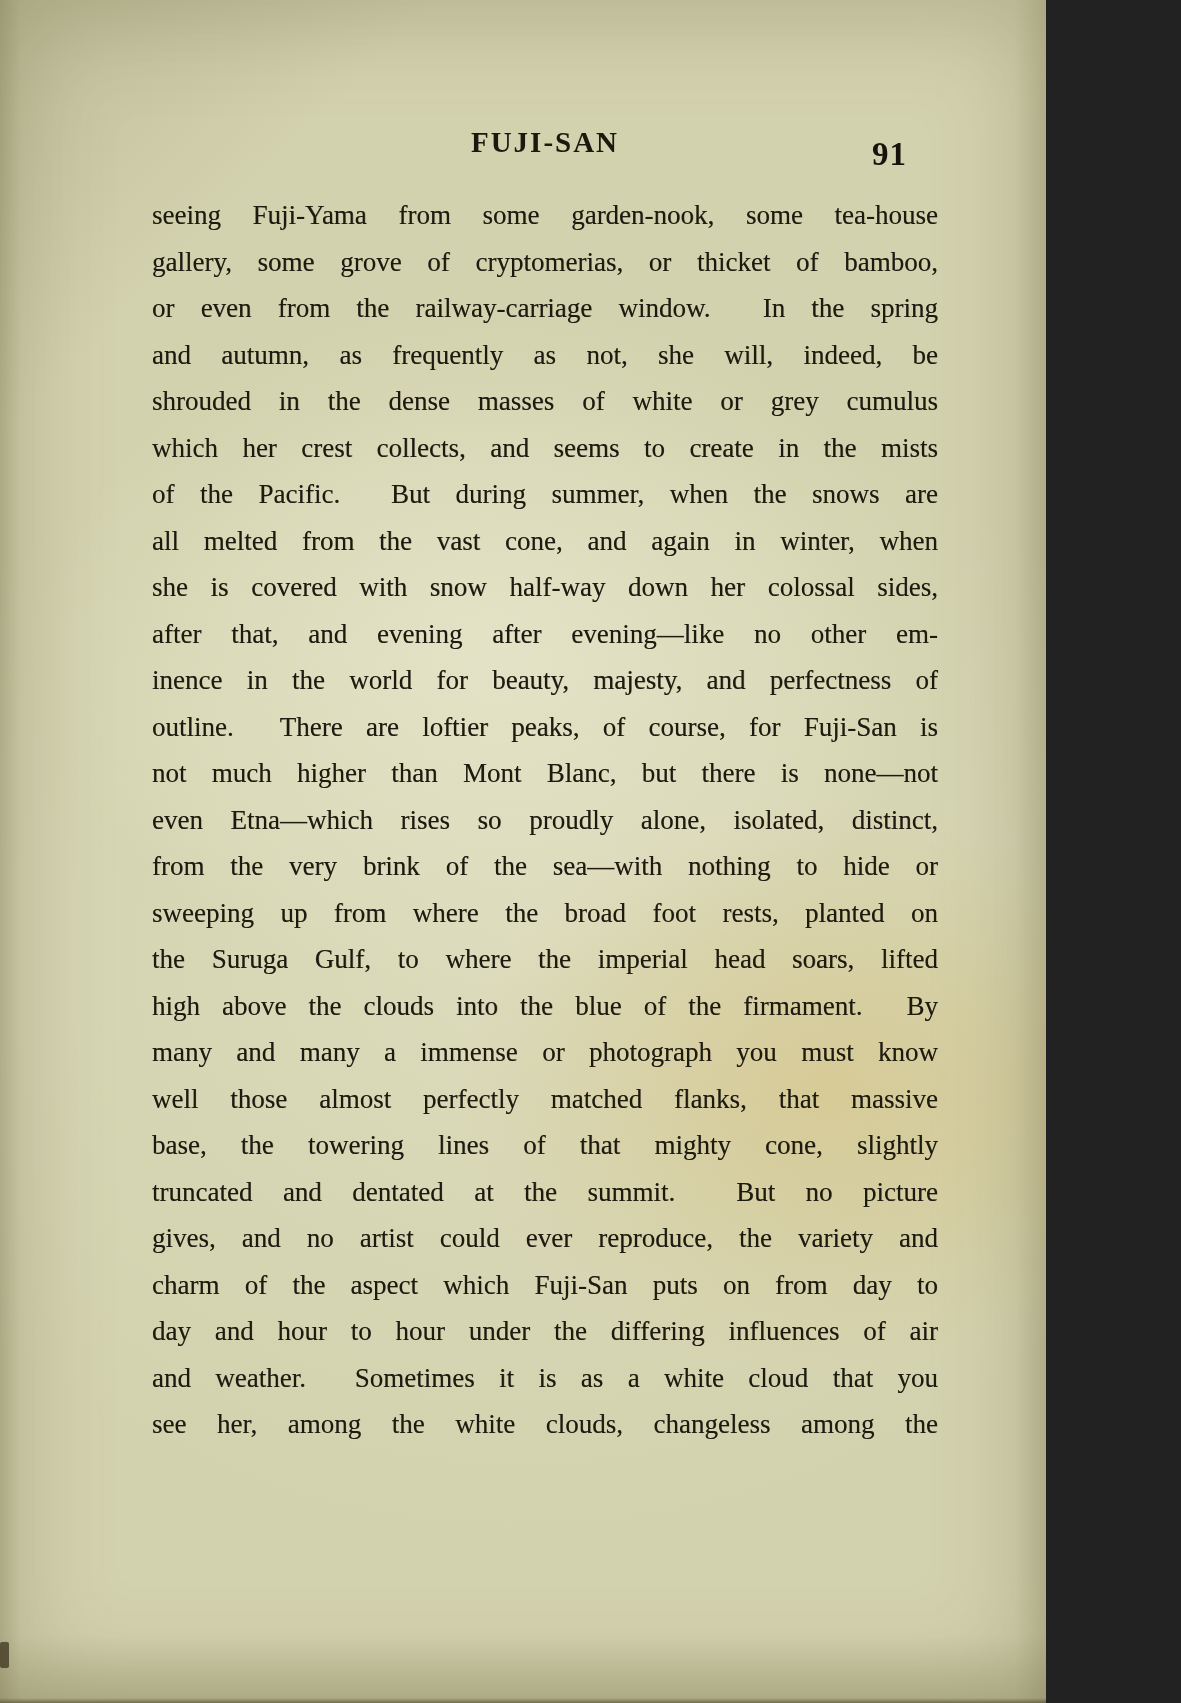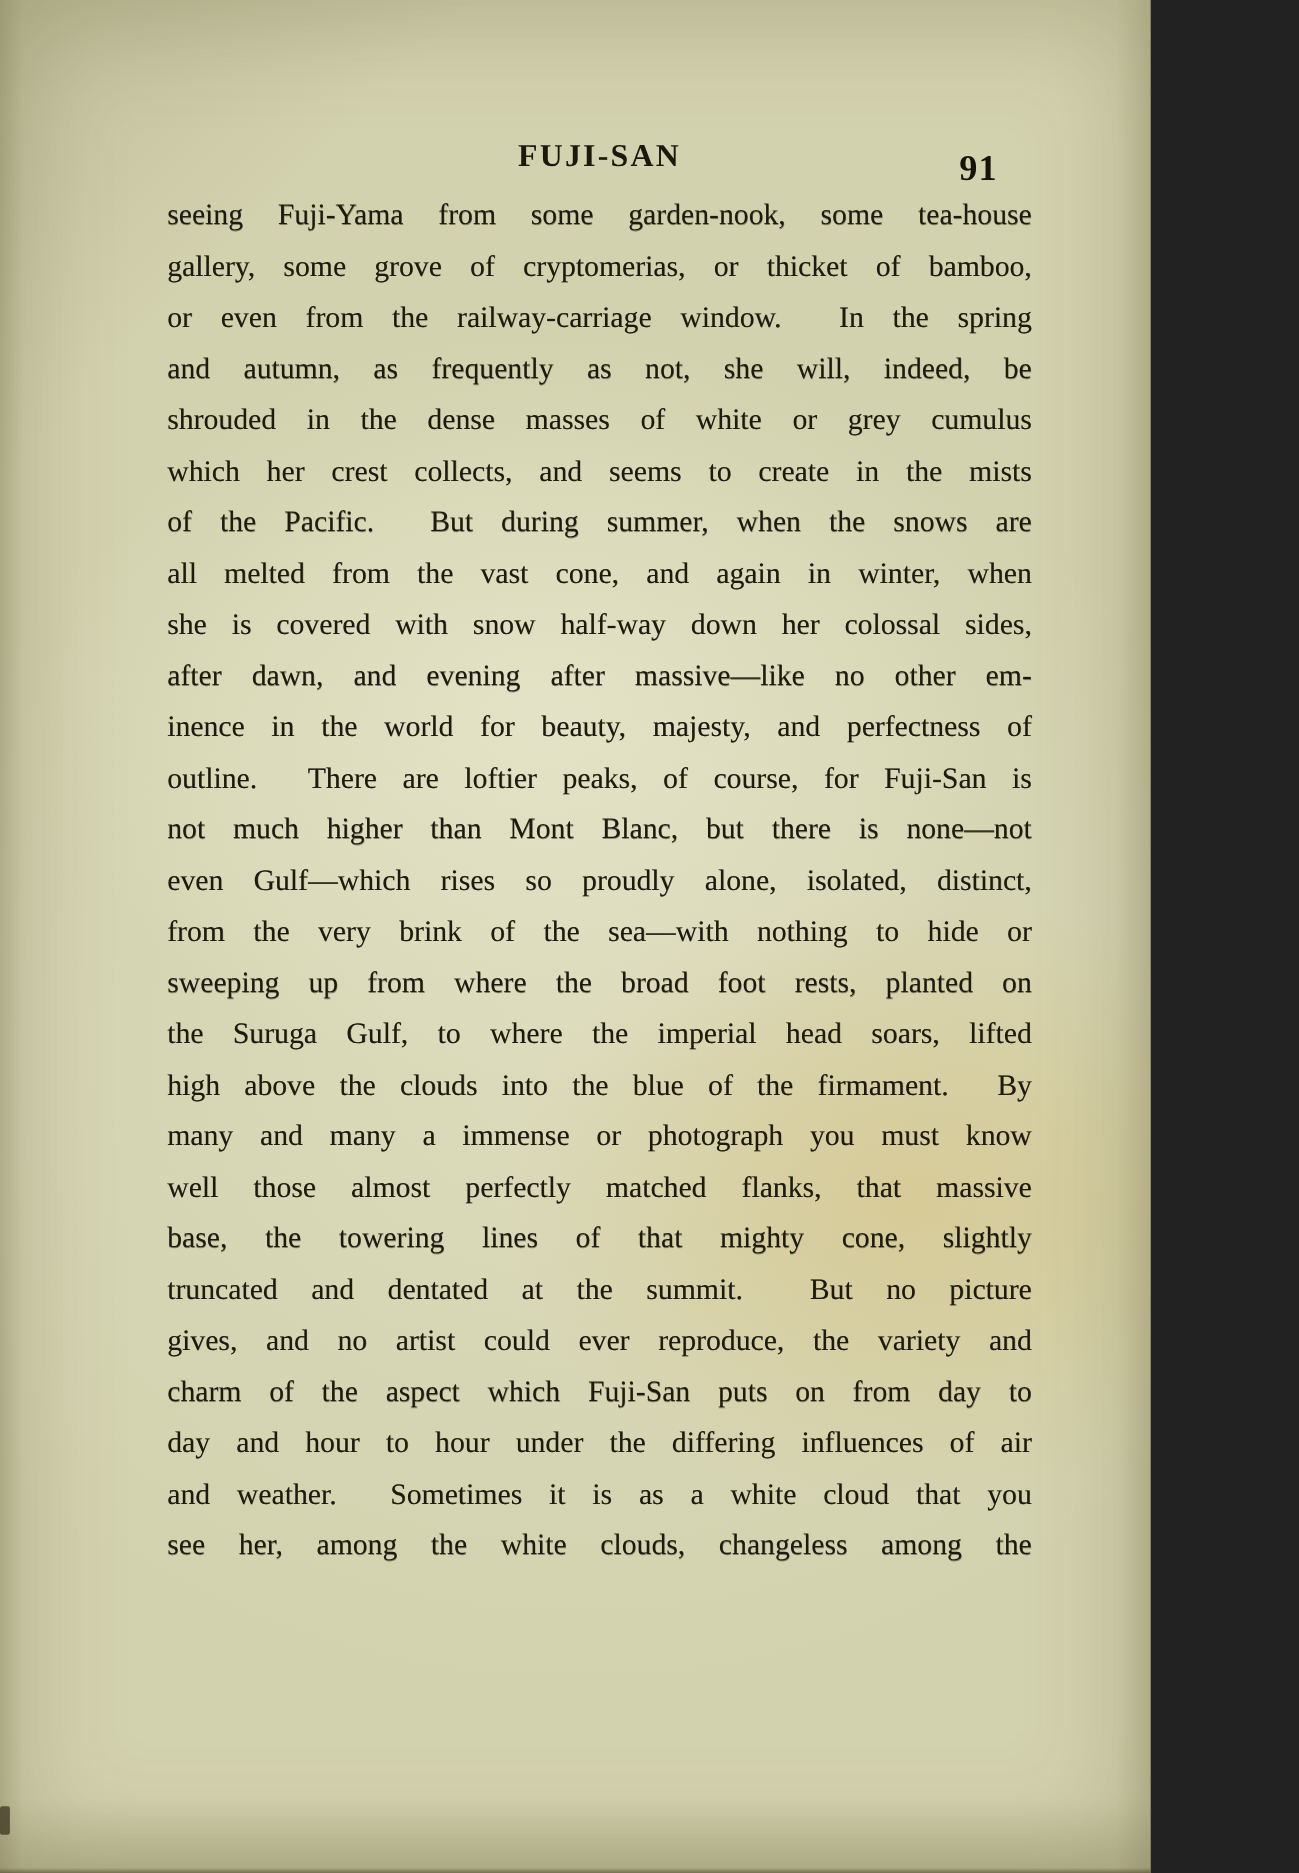--- a/index.html
+++ b/index.html
@@ -50,21 +50,21 @@
     left: 872px;
     top: 136px;
     font-size: 33px;
     font-weight: bold;
     letter-spacing: 1px;
     color: #15130b;
   }
   .text-block {
     position: absolute;
     left: 152px;
-    top: 172px;
+    top: 192px;
     width: 786px;
     color: #1d1a10;
   }
   .text-line {
     height: 46.5px;
     line-height: 46.5px;
     font-size: 27px;
     word-spacing: 2px;
     text-align: justify;
     text-align-last: justify;
@@ -105,25 +105,25 @@
 
   <div class="text-line">seeing Fuji-Yama from some garden-nook, some tea-house</div>
       <div class="text-line">gallery, some grove of cryptomerias, or thicket of bamboo,</div>
       <div class="text-line">or even from the railway-carriage window.&nbsp; In the spring</div>
       <div class="text-line">and autumn, as frequently as not, she will, indeed, be</div>
       <div class="text-line">shrouded in the dense masses of white or grey cumulus</div>
       <div class="text-line">which her crest collects, and seems to create in the mists</div>
       <div class="text-line">of the Pacific.&nbsp; But during summer, when the snows are</div>
       <div class="text-line">all melted from the vast cone, and again in winter, when</div>
       <div class="text-line">she is covered with snow half-way down her colossal sides,</div>
-      <div class="text-line">after dawn, and evening after massive—like no other em-</div>
+      <div class="text-line">after that, and evening after evening—like no other em-</div>
       <div class="text-line">inence in the world for beauty, majesty, and perfectness of</div>
       <div class="text-line">outline.&nbsp; There are loftier peaks, of course, for Fuji-San is</div>
       <div class="text-line">not much higher than Mont Blanc, but there is none—not</div>
-      <div class="text-line">even Gulf—which rises so proudly alone, isolated, distinct,</div>
+      <div class="text-line">even Etna—which rises so proudly alone, isolated, distinct,</div>
       <div class="text-line">from the very brink of the sea—with nothing to hide or</div>
       <div class="text-line">sweeping up from where the broad foot rests, planted on</div>
       <div class="text-line">the Suruga Gulf, to where the imperial head soars, lifted</div>
       <div class="text-line">high above the clouds into the blue of the firmament.&nbsp; By</div>
       <div class="text-line">many and many a immense or photograph you must know</div>
       <div class="text-line">well those almost perfectly matched flanks, that massive</div>
       <div class="text-line">base, the towering lines of that mighty cone, slightly</div>
       <div class="text-line">truncated and dentated at the summit.&nbsp; But no picture</div>
       <div class="text-line">gives, and no artist could ever reproduce, the variety and</div>
       <div class="text-line">charm of the aspect which Fuji-San puts on from day to</div>

